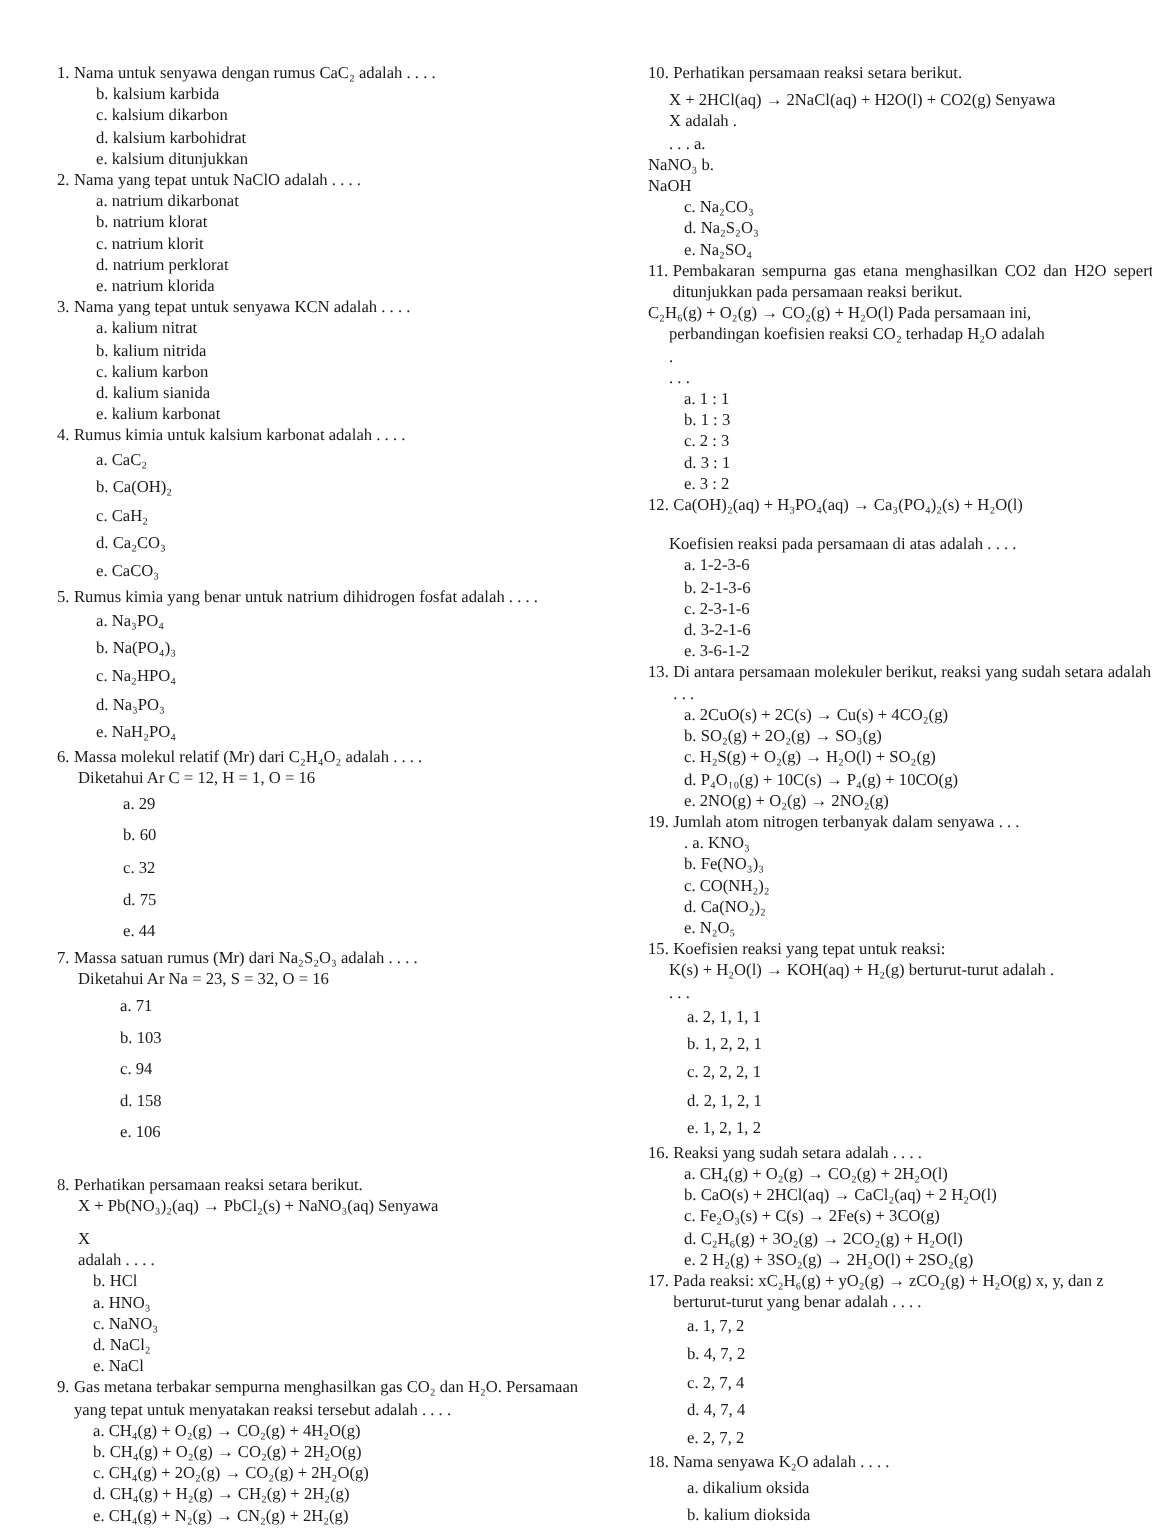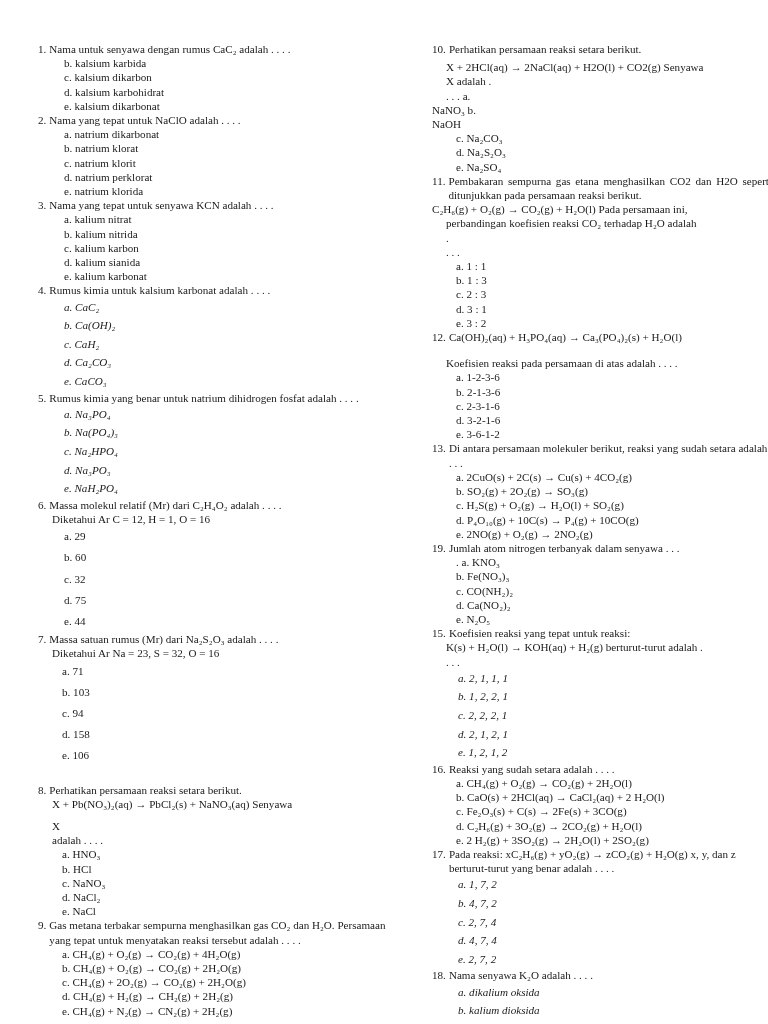--- a/index.html
+++ b/index.html
@@ -61,22 +61,22 @@
     list-style: none;
     margin: 0;
     padding: 0 0 0 26px;
   }
   ul.opts.tight { padding-left: 24px; }
   ul.opts li {
     font-size: 11.1px;
     line-height: 14.2px;
     white-space: nowrap;
   }
-  ul.opts.loose li { line-height: 18.6px; font-style: italic; }
-  ul.opts.xloose li { line-height: 21.2px; }
+  ul.opts.loose li { line-height: 18.6px; }
+  ul.opts.xloose li { line-height: 21.2px; margin-left: 18px; }
   .justify {
     text-align: justify;
     text-justify: inter-word;
   }
   .spacer-8  { height: 8px; }
   .spacer-12 { height: 12px; }
   .spacer-16 { height: 16px; }
   .spacer-4  { height: 4px; }
   .eq { white-space: nowrap; }
 </style>
@@ -89,21 +89,21 @@
 
     <div class="q">
       <div class="q-head">
         <span class="q-num">1.</span>
         <span class="q-text">Nama untuk senyawa dengan rumus CaC₂ adalah . . . .</span>
       </div>
       <ul class="opts">
         <li>b. kalsium karbida</li>
         <li>c. kalsium dikarbon</li>
         <li>d. kalsium karbohidrat</li>
-        <li>e. kalsium dikarbonat</li>
+        <li>e. kalsium ditunjukkan</li>
       </ul>
     </div>
 
     <div class="q">
       <div class="q-head">
         <span class="q-num">2.</span>
         <span class="q-text">Nama yang tepat untuk NaClO adalah . . . .</span>
       </div>
       <ul class="opts">
         <li>a. natrium dikarbonat</li>
@@ -191,22 +191,22 @@
     <div class="q">
       <div class="q-head">
         <span class="q-num">8.</span>
         <span class="q-text">Perhatikan persamaan reaksi setara berikut.</span>
       </div>
       <div class="q-sub eq">X + Pb(NO₃)₂(aq) → PbCl₂(s) + NaNO₃(aq) Senyawa</div>
       <div class="spacer-8"></div>
       <div class="q-sub">X</div>
       <div class="q-sub">adalah . . . .</div>
       <ul class="opts tight">
+        <li>b. HCl</li>
         <li>a. HNO₃</li>
-        <li>b. HCl</li>
         <li>c. NaNO₃</li>
         <li>d. NaCl₂</li>
         <li>e. NaCl</li>
       </ul>
     </div>
 
     <div class="q">
       <div class="q-head">
         <span class="q-num">9.</span>
         <span class="q-text">Gas metana terbakar sempurna menghasilkan gas CO₂ dan H₂O. Persamaan yang tepat untuk menyatakan reaksi tersebut adalah . . . .</span>

